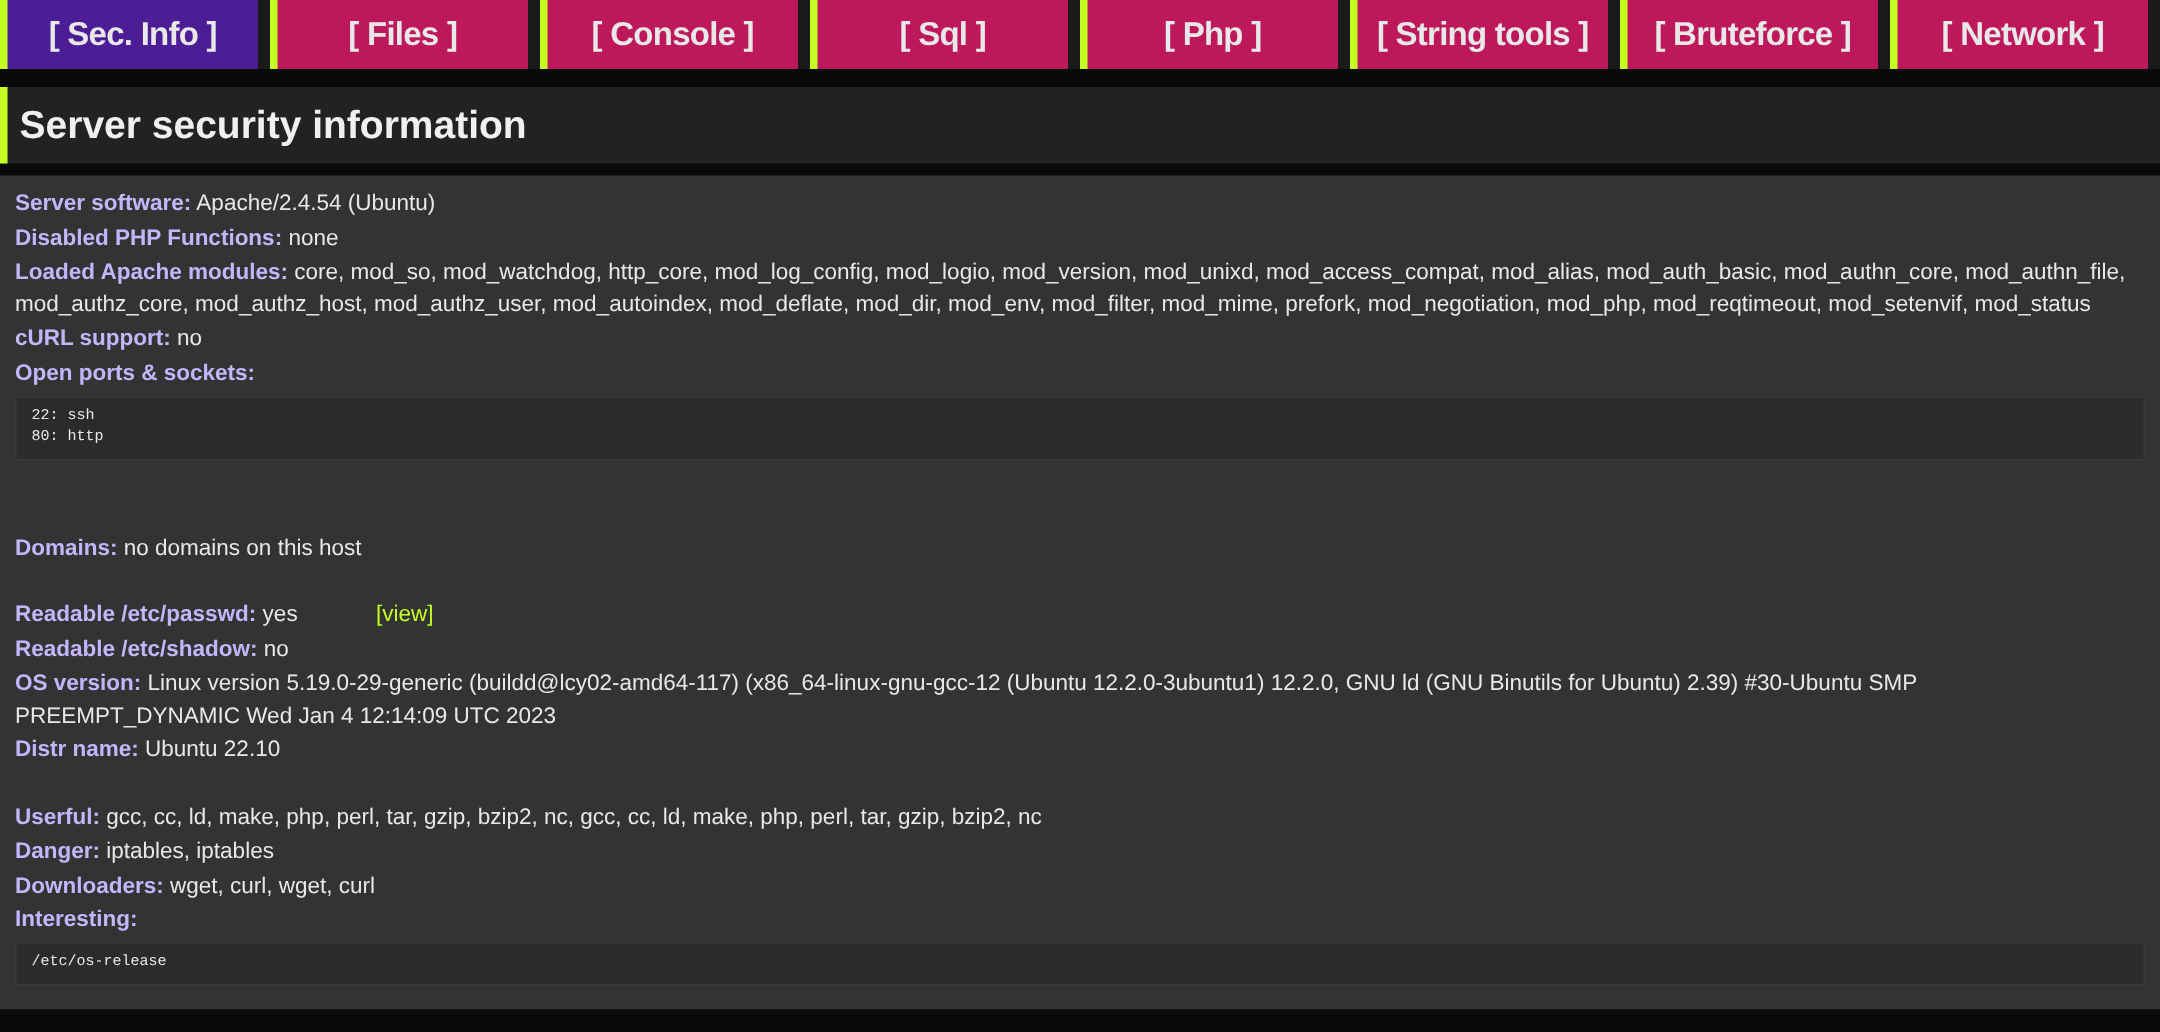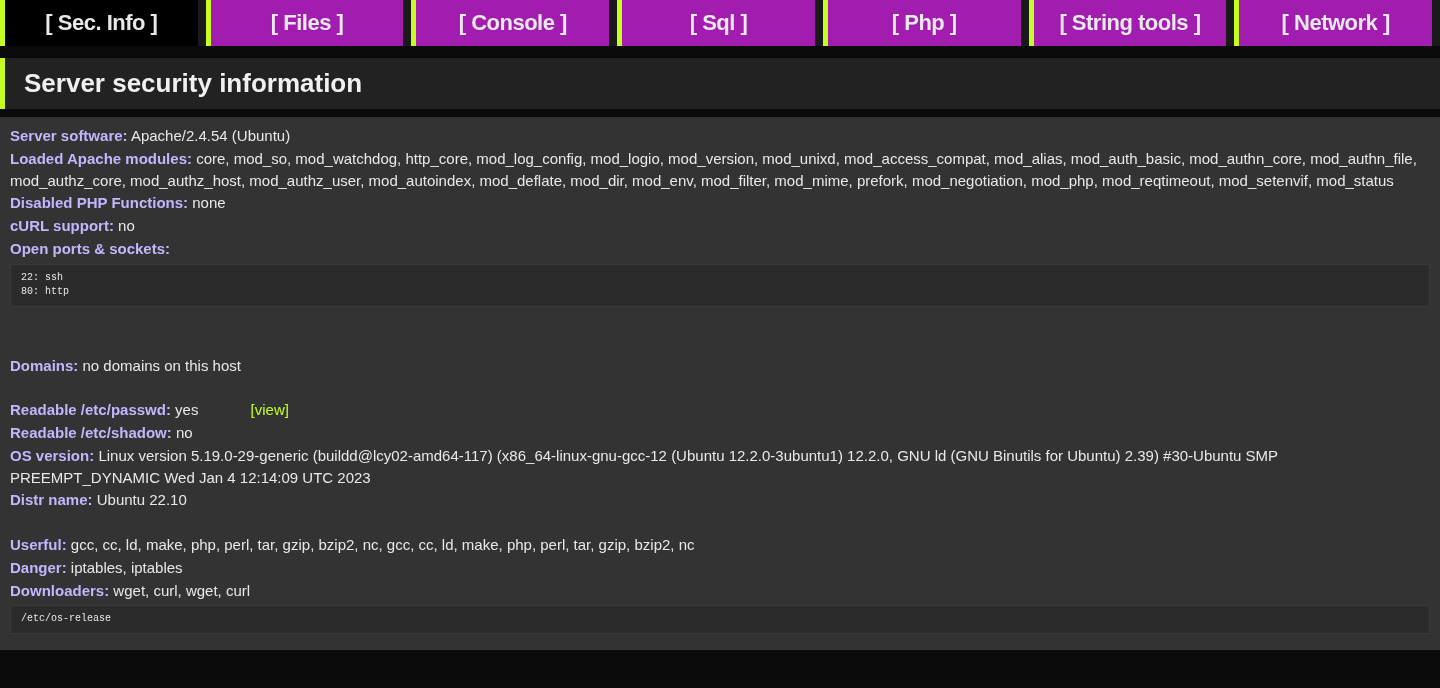--- a/index.html
+++ b/index.html
@@ -14,39 +14,39 @@
       display: flex;
       background: #1a1a1a;
       height: 46px;
     }
     .tab {
       flex: 1;
       display: flex;
       align-items: center;
       justify-content: center;
       border-left: 5px solid #c5ff21;
-      background: #a21caf;
+      background: #be185d;
       margin-right: 8px;
       cursor: pointer;
       font-family: "Arial Narrow", Arial, sans-serif;
       font-stretch: condensed;
       font-size: 22px;
       font-weight: bold;
       color: #e8e8e8;
       letter-spacing: -0.5px;
     }
     .tab.active {
-      background: #000000;
+      background: #4c1d95;
     }
     .title-bar {
       display: flex;
       align-items: center;
       background: #222;
       border-left: 5px solid #c5ff21;
-      padding: 10px 19px;
+      padding: 10px 8px;
       margin-top: 12px;
     }
     .title-bar h1 {
       font-family: "Arial Narrow", Arial, sans-serif;
       font-stretch: condensed;
       font-size: 26px;
       font-weight: bold;
       color: #f0f0f0;
       letter-spacing: 0px;
     }
@@ -85,42 +85,43 @@
 </head>
 <body>
 
 <div class="tabs">
   <div class="tab active">[ Sec. Info ]</div>
   <div class="tab">[ Files ]</div>
   <div class="tab">[ Console ]</div>
   <div class="tab">[ Sql ]</div>
   <div class="tab">[ Php ]</div>
   <div class="tab">[ String tools ]</div>
+  <div class="tab">[ Bruteforce ]</div>
   <div class="tab">[ Network ]</div>
 </div>
 
 <div class="title-bar">
   <h1>Server security information</h1>
 </div>
 
 <div class="content">
 
   <div class="row">
     <span class="label">Server software:</span>
     <span class="value">Apache/2.4.54 (Ubuntu)</span>
   </div>
 
   <div class="row">
-    <span class="label">Loaded Apache modules:</span>
-    <span class="value">core, mod_so, mod_watchdog, http_core, mod_log_config, mod_logio, mod_version, mod_unixd, mod_access_compat, mod_alias, mod_auth_basic, mod_authn_core, mod_authn_file, mod_authz_core, mod_authz_host, mod_authz_user, mod_autoindex, mod_deflate, mod_dir, mod_env, mod_filter, mod_mime, prefork, mod_negotiation, mod_php, mod_reqtimeout, mod_setenvif, mod_status</span>
+    <span class="label">Disabled PHP Functions:</span>
+    <span class="value">none</span>
   </div>
 
   <div class="row">
-    <span class="label">Disabled PHP Functions:</span>
-    <span class="value">none</span>
+    <span class="label">Loaded Apache modules:</span>
+    <span class="value">core, mod_so, mod_watchdog, http_core, mod_log_config, mod_logio, mod_version, mod_unixd, mod_access_compat, mod_alias, mod_auth_basic, mod_authn_core, mod_authn_file, mod_authz_core, mod_authz_host, mod_authz_user, mod_autoindex, mod_deflate, mod_dir, mod_env, mod_filter, mod_mime, prefork, mod_negotiation, mod_php, mod_reqtimeout, mod_setenvif, mod_status</span>
   </div>
 
   <div class="row">
     <span class="label">cURL support:</span>
     <span class="value">no</span>
   </div>
 
   <div class="row">
     <span class="label">Open ports &amp; sockets:</span>
   </div>
@@ -166,15 +167,18 @@
   <div class="row">
     <span class="label">Danger:</span>
     <span class="value">iptables, iptables</span>
   </div>
 
   <div class="row">
     <span class="label">Downloaders:</span>
     <span class="value">wget, curl, wget, curl</span>
   </div>
 
+  <div class="row">
+    <span class="label">Interesting:</span>
+  </div>
   <div class="prebox">/etc/os-release</div>
 
 </div>
 
 </body></html>

